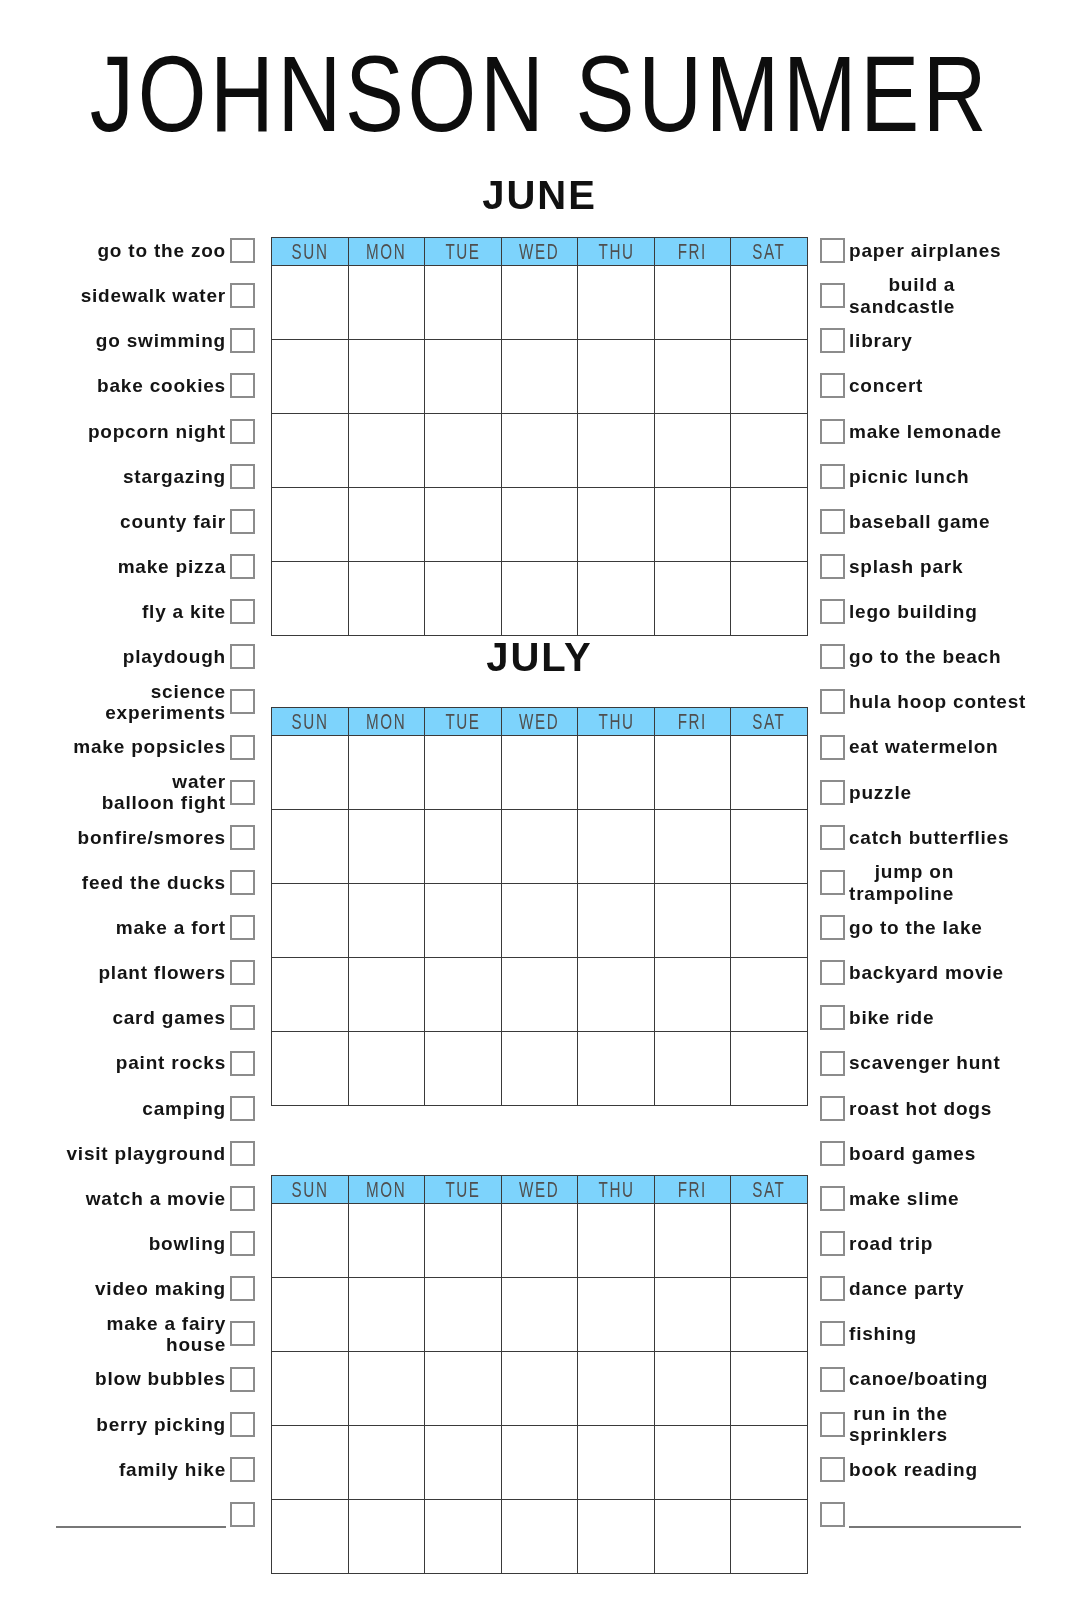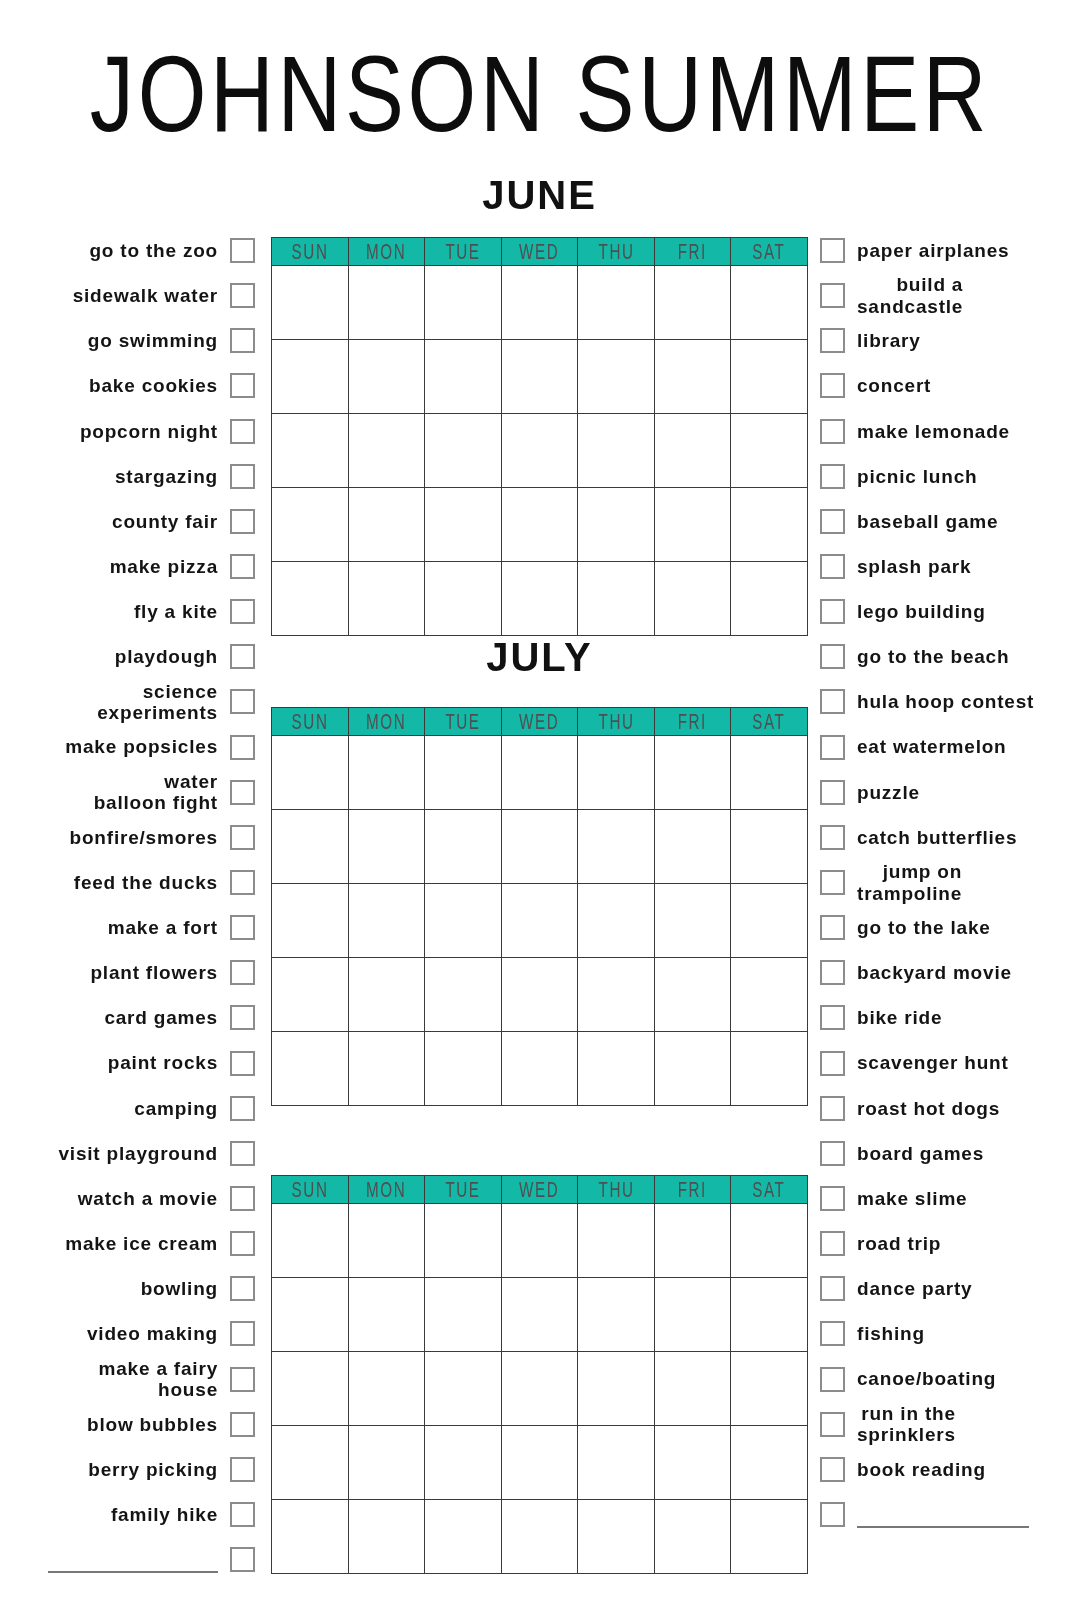--- a/index.html
+++ b/index.html
@@ -23,38 +23,38 @@
     text-align:center;font-size:40px;font-weight:600;color:#111;
     letter-spacing:2px;line-height:1;white-space:nowrap;
   }
   .mt0{top:175px;}
   .mt1{top:637px;}
   .mt2{top:1170px;}
 
   
   table.cal{
     position:absolute;left:271px;width:537px;
-    border-collapse:collapse;table-layout:fixed;background:#14b8a6;
+    border-collapse:collapse;table-layout:fixed;background:#7dd3fc;
   }
   #calendar-0{top:237px;}
   #calendar-1{top:707px;}
   #calendar-2{top:1175px;}
   .cal th,.cal td{border:1px solid #3a3a3a;padding:0;}
   .cal th{
     height:27px;font-weight:400;font-size:19px;color:#4f4f4f;
     text-align:center;vertical-align:middle;
   }
   .cal th span{display:inline-block;letter-spacing:2px;transform:scale(0.8,1.12);}
   .cal td{height:73px;background:#fff;}
 
   
   .checklist{position:absolute;top:228px;}
   .checklist.left{left:18px;width:237px;}
   .checklist.right{left:820px;width:252px;}
-  .chk-row{height:45.15px;display:flex;align-items:center;gap:12px;}
+  .chk-row{height:45.15px;display:flex;align-items:center;gap:4px;}
   .checklist.left  .chk-row{justify-content:flex-end;}
   .checklist.right .chk-row{justify-content:flex-start;}
   .chk-label{
     font-size:19px;font-weight:600;letter-spacing:0.8px;color:#141414;
     line-height:1.12;white-space:pre-line;
   }
   .checklist.left .chk-label{text-align:right;}
   .checklist.right .chk-label{text-align:right;}
   .checkbox{
     width:25px;height:25px;box-sizing:border-box;border:2px solid #8c8c8c;
@@ -339,24 +339,20 @@
     </div>
     <div class="chk-row">
       <span class="chk-label">visit playground</span>
       <div class="checkbox"></div>
     </div>
     <div class="chk-row">
       <span class="chk-label">watch a movie</span>
       <div class="checkbox"></div>
     </div>
     <div class="chk-row">
-      <span class="chk-label">make ice cream</span>
-      <div class="checkbox"></div>
-    </div>
-    <div class="chk-row">
       <span class="chk-label">bowling</span>
       <div class="checkbox"></div>
     </div>
     <div class="chk-row">
       <span class="chk-label">video making</span>
       <div class="checkbox"></div>
     </div>
     <div class="chk-row">
       <span class="chk-label">make a fairy
 house</span>

